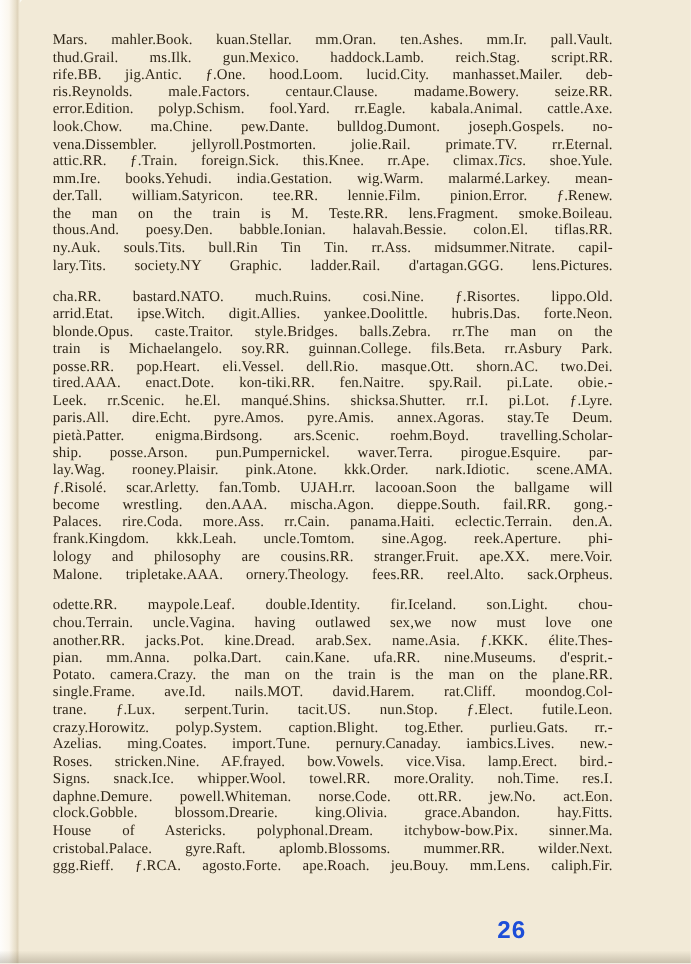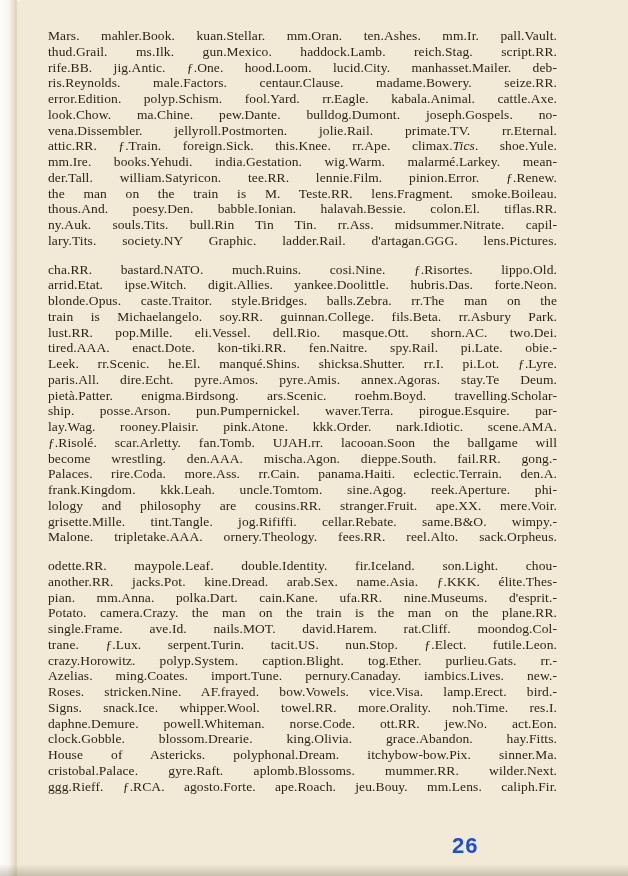--- a/index.html
+++ b/index.html
@@ -90,37 +90,37 @@
         <div class="line">the man on the train is M. Teste.RR. lens.Fragment. smoke.Boileau.</div>
         <div class="line">thous.And. poesy.Den. babble.Ionian. halavah.Bessie. colon.El. tiflas.RR.</div>
         <div class="line">ny.Auk. souls.Tits. bull.Rin Tin Tin. rr.Ass. midsummer.Nitrate. capil-</div>
         <div class="line">lary.Tits. society.NY Graphic. ladder.Rail. d'artagan.GGG. lens.Pictures.</div>
       </div>
       <div class="para">
         <div class="line">cha.RR. bastard.NATO. much.Ruins. cosi.Nine. ƒ.Risortes. lippo.Old.</div>
         <div class="line">arrid.Etat. ipse.Witch. digit.Allies. yankee.Doolittle. hubris.Das. forte.Neon.</div>
         <div class="line">blonde.Opus. caste.Traitor. style.Bridges. balls.Zebra. rr.The man on the</div>
         <div class="line">train is Michaelangelo. soy.RR. guinnan.College. fils.Beta. rr.Asbury Park.</div>
-        <div class="line">lust.RR. pop.Mille. eli.Vessel. dell.Rio. masque.Ott. shorn.AC. two.Dei.</div>
+        <div class="line">posse.RR. pop.Heart. eli.Vessel. dell.Rio. masque.Ott. shorn.AC. two.Dei.</div>
         <div class="line">tired.AAA. enact.Dote. kon-tiki.RR. fen.Naitre. spy.Rail. pi.Late. obie.-</div>
         <div class="line">Leek. rr.Scenic. he.El. manqué.Shins. shicksa.Shutter. rr.I. pi.Lot. ƒ.Lyre.</div>
         <div class="line">paris.All. dire.Echt. pyre.Amos. pyre.Amis. annex.Agoras. stay.Te Deum.</div>
         <div class="line">pietà.Patter. enigma.Birdsong. ars.Scenic. roehm.Boyd. travelling.Scholar-</div>
         <div class="line">ship. posse.Arson. pun.Pumpernickel. waver.Terra. pirogue.Esquire. par-</div>
         <div class="line">lay.Wag. rooney.Plaisir. pink.Atone. kkk.Order. nark.Idiotic. scene.AMA.</div>
         <div class="line">ƒ.Risolé. scar.Arletty. fan.Tomb. UJAH.rr. lacooan.Soon the ballgame will</div>
         <div class="line">become wrestling. den.AAA. mischa.Agon. dieppe.South. fail.RR. gong.-</div>
         <div class="line">Palaces. rire.Coda. more.Ass. rr.Cain. panama.Haiti. eclectic.Terrain. den.A.</div>
         <div class="line">frank.Kingdom. kkk.Leah. uncle.Tomtom. sine.Agog. reek.Aperture. phi-</div>
         <div class="line">lology and philosophy are cousins.RR. stranger.Fruit. ape.XX. mere.Voir.</div>
-        <div class="line">grisette.Mille. tint.Tangle. jog.Rififfi. cellar.Rebate. same.B&amp;O. wimpy.-</div>
         <div class="line">Malone. tripletake.AAA. ornery.Theology. fees.RR. reel.Alto. sack.Orpheus.</div>
       </div>
       <div class="para">
         <div class="line">odette.RR. maypole.Leaf. double.Identity. fir.Iceland. son.Light. chou-</div>
+        <div class="line">chou.Terrain. uncle.Vagina. having outlawed sex,we now must love one</div>
         <div class="line">another.RR. jacks.Pot. kine.Dread. arab.Sex. name.Asia. ƒ.KKK. élite.Thes-</div>
         <div class="line">pian. mm.Anna. polka.Dart. cain.Kane. ufa.RR. nine.Museums. d'esprit.-</div>
         <div class="line">Potato. camera.Crazy. the man on the train is the man on the plane.RR.</div>
         <div class="line">single.Frame. ave.Id. nails.MOT. david.Harem. rat.Cliff. moondog.Col-</div>
         <div class="line">trane. ƒ.Lux. serpent.Turin. tacit.US. nun.Stop. ƒ.Elect. futile.Leon.</div>
         <div class="line">crazy.Horowitz. polyp.System. caption.Blight. tog.Ether. purlieu.Gats. rr.-</div>
         <div class="line">Azelias. ming.Coates. import.Tune. pernury.Canaday. iambics.Lives. new.-</div>
         <div class="line">Roses. stricken.Nine. AF.frayed. bow.Vowels. vice.Visa. lamp.Erect. bird.-</div>
         <div class="line">Signs. snack.Ice. whipper.Wool. towel.RR. more.Orality. noh.Time. res.I.</div>
         <div class="line">daphne.Demure. powell.Whiteman. norse.Code. ott.RR. jew.No. act.Eon.</div>

